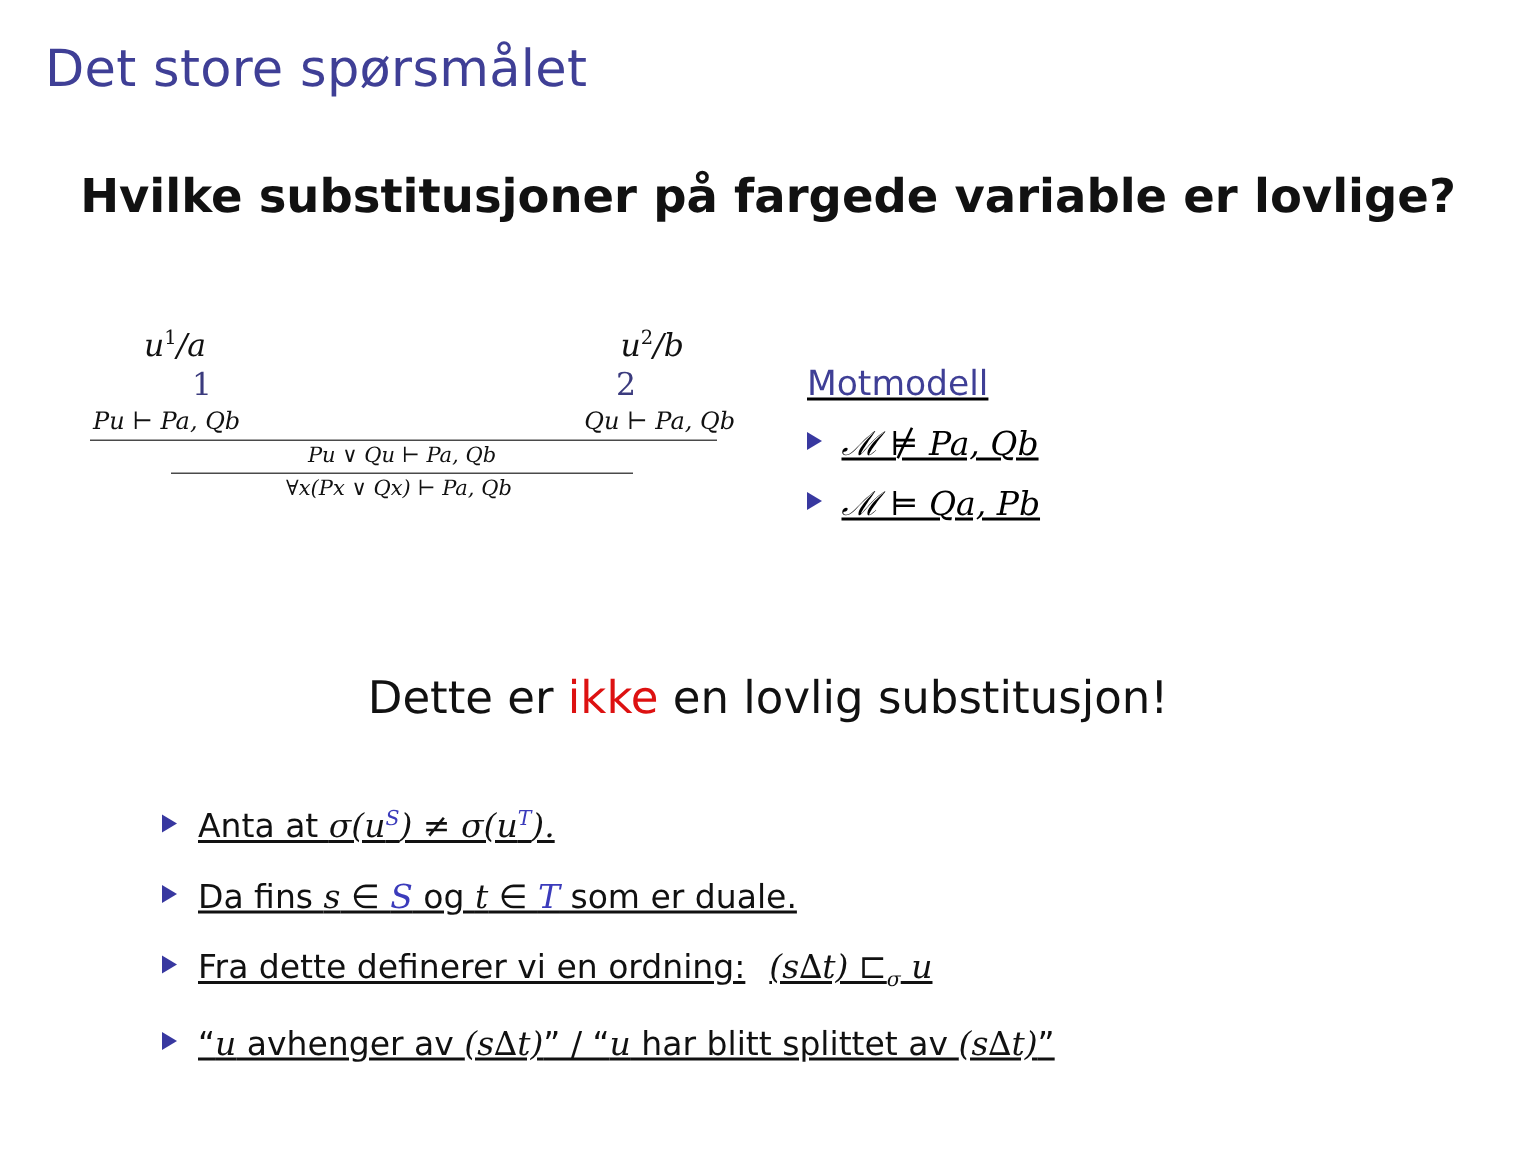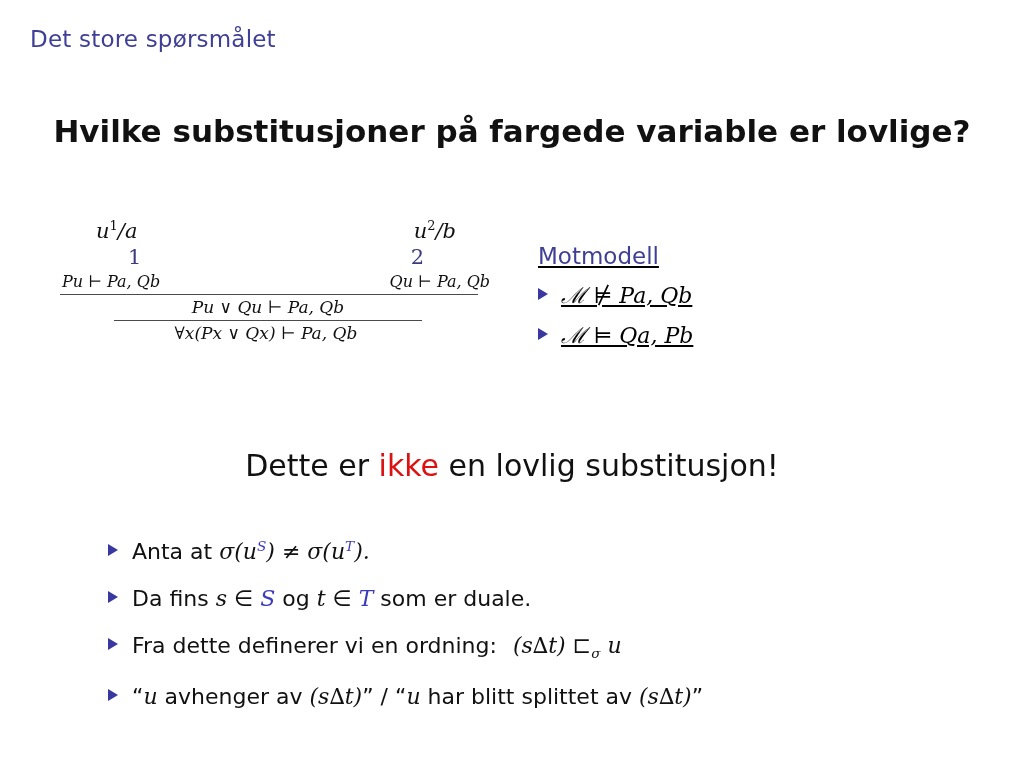--- a/index.html
+++ b/index.html
@@ -14,21 +14,21 @@
     color: #000000;
     overflow: hidden;
     position: relative;
   }
 
   
   #slide-title {
     position: absolute;
     left: 30px;
     top: 26px;
-    font-size: 23px;
+    font-size: 34px;
     color: #3f3f96;
     letter-spacing: 0.2px;
     white-space: nowrap;
   }
 
   
   #main-question {
     position: absolute;
     left: 0;
     right: 0;
@@ -78,21 +78,21 @@
     font-size: 16px;
     margin-top: 3px;
   }
   .rule-line {
     border-top: 1.6px solid #4a4a4a;
     height: 0;
   }
   .rule-wide { width: 418px; margin: 3px 0 0 4px; }
   .rule-mid  { width: 308px; margin: 3px 0 0 58px; }
   .ptree-mid, .ptree-bottom {
-    font-size: 17px;
+    font-size: 14px;
     text-align: center;
     padding-top: 2px;
   }
   .ptree-mid { margin-left: 58px; width: 308px; }
   .ptree-bottom { margin-left: 20px; width: 380px; }
 
   sup.num, sub.num { font-style: normal; }
   sup.mini { font-size: 0.62em; }
   sub.mini { font-size: 0.62em; }
 
@@ -151,20 +151,21 @@
     top: 538px;
     width: 860px;
   }
   .bl-item {
     display: flex;
     align-items: baseline;
     font-size: 22px;
     margin-bottom: 22px;
     white-space: nowrap;
     color: #111111;
+    text-decoration: underline;
   }
   .bl-item .tri { margin-right: 14px; }
   .mathi {
     font-family: "DejaVu Serif", serif;
     font-style: italic;
   }
   .blue { color: #3b3bbb; }
   .gap { display: inline-block; width: 16px; }
 </style>
 </head>

